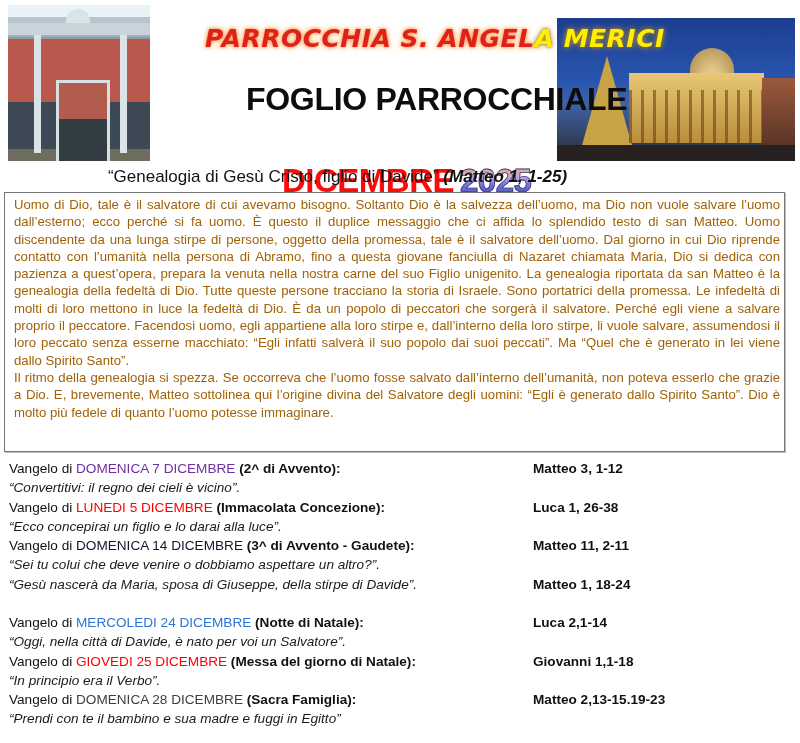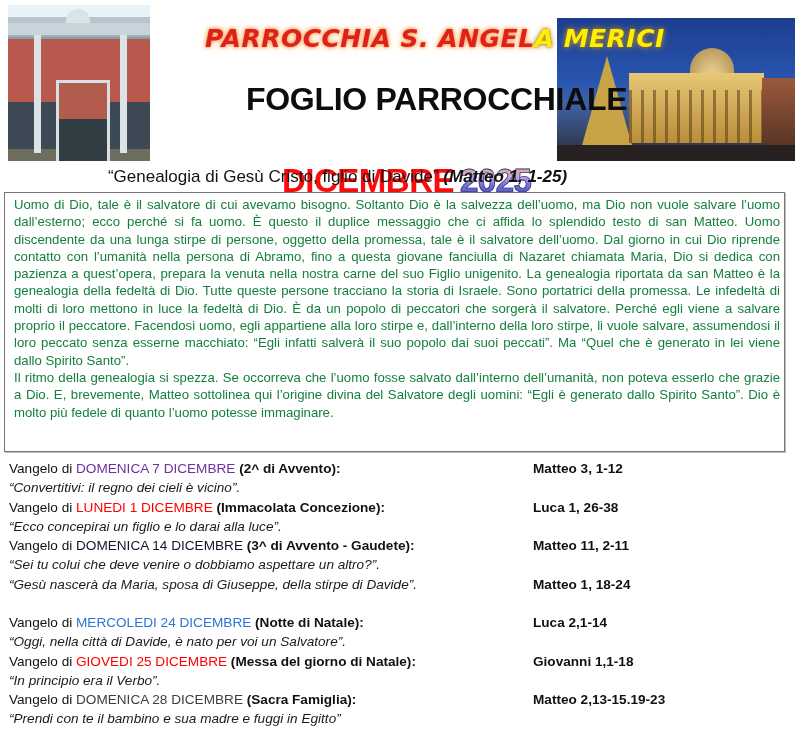--- a/index.html
+++ b/index.html
@@ -36,21 +36,21 @@
   .month-line .year { margin-left: 6px; background: linear-gradient(#f0c040 0%, #c9a6d8 40%, #7a7ad6 60%, #3b3fb0 100%);
     -webkit-background-clip: text; background-clip: text; color: transparent; -webkit-text-stroke: 0.8px #3a3a8a; }
 
   
   .gospel-title { position: absolute; left: 0; top: 167px; width: 675px; text-align: center; font-size: 17px; color: #111; }
   .gospel-title .ref { font-style: italic; font-weight: bold; }
 
   
   .commentary { position: absolute; left: 4px; top: 192px; width: 781px; height: 260px; border: 1px solid #777;
     box-shadow: 1px 1px 0 #bbb; padding: 3px 4px 0 9px; box-sizing: border-box;
-    font-size: 13.2px; line-height: 17.3px; text-align: justify; color: #15803d; }
+    font-size: 13.2px; line-height: 17.3px; text-align: justify; color: #a16207; }
   .commentary p { margin: 0; }
 
   
   .readings { position: absolute; left: 9px; top: 459px; width: 790px; font-size: 13.6px; }
   .reading { position: relative; height: 38.5px; }
   .reading .line1 { height: 19px; line-height: 19px; white-space: nowrap; }
   .reading .line2 { height: 19px; line-height: 19px; font-style: italic; white-space: nowrap; color: #1a1a1a; }
   .reading .day { font-weight: normal; }
   .reading .occasion { font-weight: bold; }
   .reading .citation { position: absolute; left: 494px; top: 0; font-weight: bold; line-height: 19px; margin-left: 30px; }
@@ -97,21 +97,21 @@
   <p>Il ritmo della genealogia si spezza. Se occorreva che l’uomo fosse salvato dall’interno dell’umanità, non poteva esserlo che grazie a Dio. E, brevemente, Matteo sottolinea qui l’origine divina del Salvatore degli uomini: “Egli è generato dallo Spirito Santo”. Dio è molto più fedele di quanto l’uomo potesse immaginare.</p>
 </div>
 
 <div class="readings" id="readings">
     <div class="reading">
       <div class="line1"><span>Vangelo di </span><span class="day" style="color: rgb(112, 48, 160);">DOMENICA 7 DICEMBRE</span><span class="occasion"> (2^ di Avvento):</span></div>
       <div class="line2">“Convertitivi: il regno dei cieli è vicino”.</div>
       <div class="citation">Matteo 3, 1-12</div>
     </div>
     <div class="reading">
-      <div class="line1"><span>Vangelo di </span><span class="day" style="color: rgb(255, 0, 0);">LUNEDI 1 DICEMBRE</span><span class="occasion"> (Immacolata Concezione):</span></div>
+      <div class="line1"><span>Vangelo di </span><span class="day" style="color: rgb(255, 0, 0);">LUNEDI 5 DICEMBRE</span><span class="occasion"> (Immacolata Concezione):</span></div>
       <div class="line2">“Ecco concepirai un figlio e lo darai alla luce”.</div>
       <div class="citation">Luca 1, 26-38</div>
     </div>
     <div class="reading">
       <div class="line1"><span>Vangelo di </span><span class="day" style="color: #0f172a;">DOMENICA 14 DICEMBRE</span><span class="occasion"> (3^ di Avvento - Gaudete):</span></div>
       <div class="line2">“Sei tu colui che deve venire o dobbiamo aspettare un altro?”.</div>
       <div class="citation">Matteo 11, 2-11</div>
     </div>
     <div class="reading">
       <div class="line2">“Gesù nascerà da Maria, sposa di Giuseppe, della stirpe di Davide”.</div>

